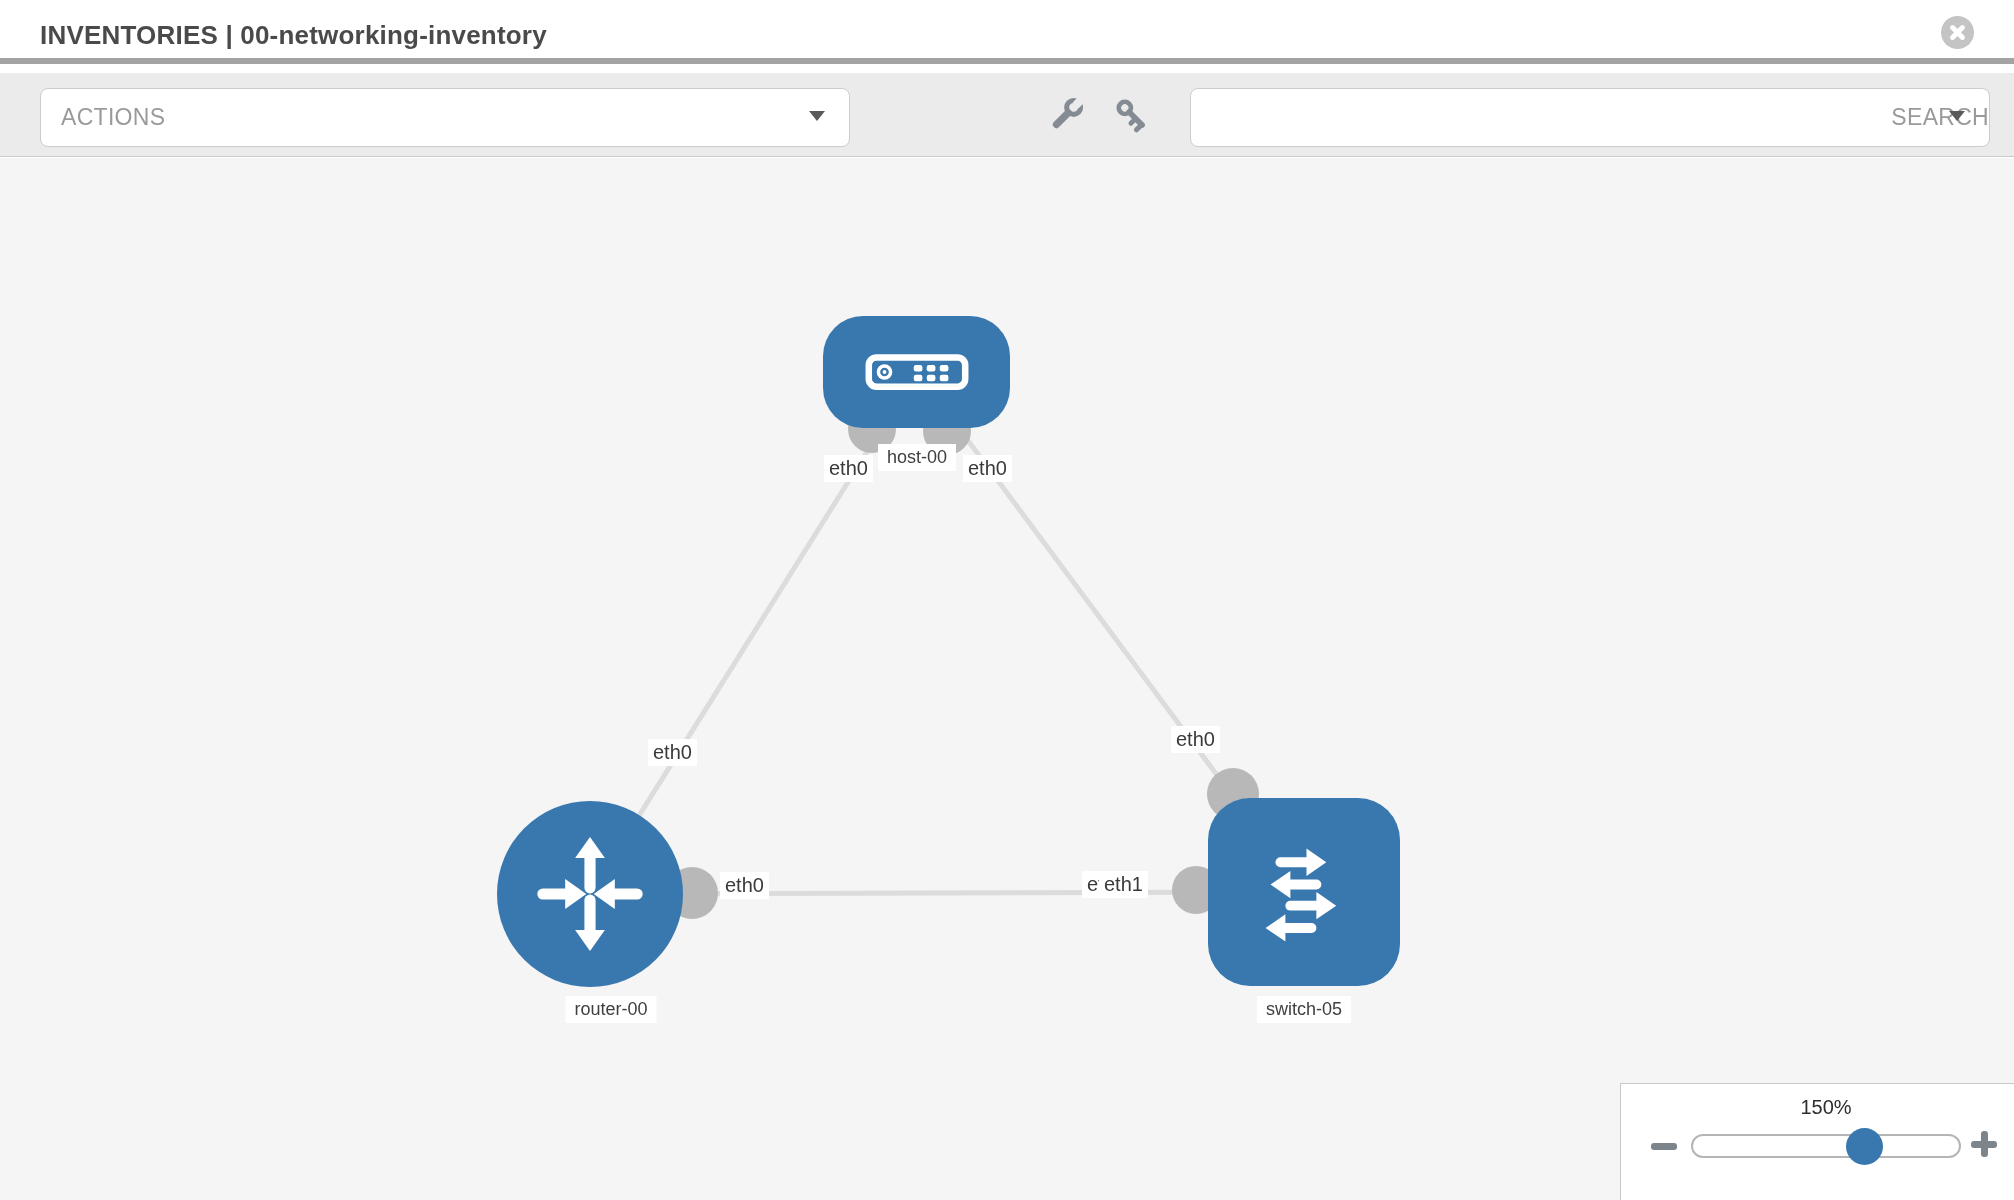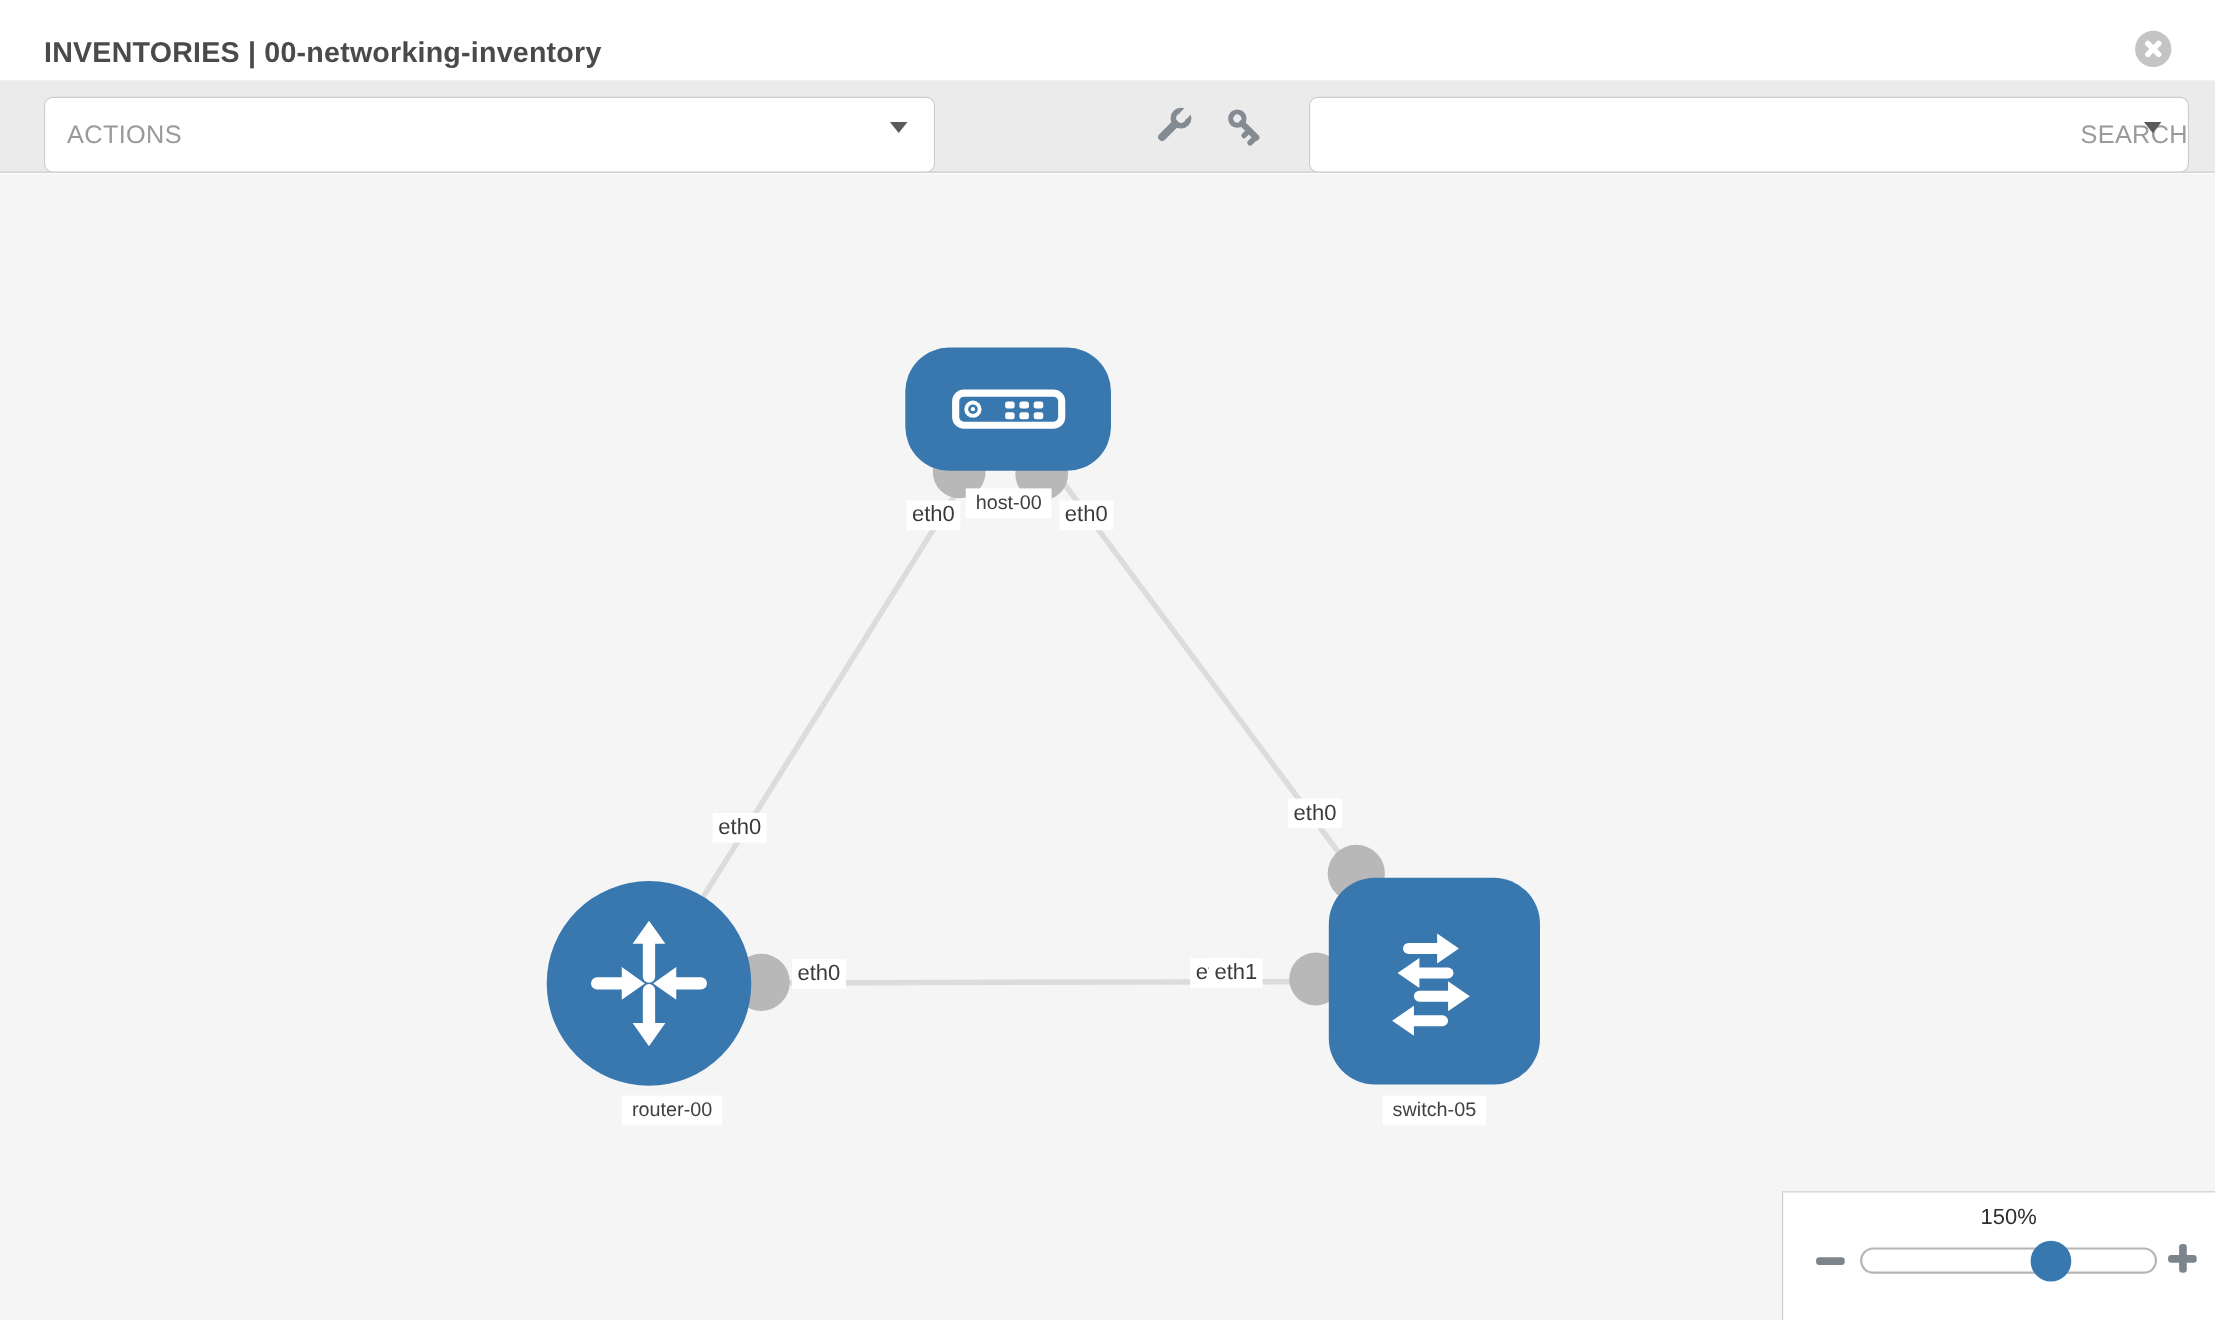--- a/index.html
+++ b/index.html
@@ -2,21 +2,21 @@
 <html><head>
 <meta charset="utf-8">
 <style>
   * { margin: 0; padding: 0; box-sizing: border-box; }
   html, body { width: 2014px; height: 1200px; overflow: hidden; }
   body { font-family: "Liberation Sans", sans-serif; background: #fff; position: relative; }
 
   
   .header {
     position: absolute; left: 0; top: 0; width: 2014px; height: 64px;
-    background: #ffffff; border-bottom: 1px solid #a3a3a3; margin-top: 12px;
+    background: #ffffff; border-bottom: 6px solid #a3a3a3;
   }
   .page-title {
     position: absolute; left: 40px; top: 20px;
     font-size: 26px; font-weight: bold; color: #4a4a4a; letter-spacing: 0.2px;
   }
   .close-btn {
     position: absolute; left: 1941px; top: 16px; width: 33px; height: 33px;
     border-radius: 50%; background: #c4c4c4; cursor: pointer;
   }
   .close-btn .xbar {
@@ -25,21 +25,21 @@
   }
   .close-btn .xbar.a { transform: rotate(45deg); }
   .close-btn .xbar.b { transform: rotate(-45deg); }
 
   
   .toolbar {
     position: absolute; left: 0; top: 73px; width: 2014px; height: 84px;
     background: #ebebeb; border-bottom: 1px solid #c9c9c9;
   }
   .select-box {
-    position: absolute; top: 15px; height: 69px;
+    position: absolute; top: 15px; height: 59px;
     background: #fff; border: 1px solid #ccc; border-radius: 8px;
     display: flex; align-items: center; cursor: pointer;
   }
   .select-box .sel-label {
     margin-left: 20px; font-size: 23px; color: #9a9a9a; letter-spacing: 0.3px;
   }
   .select-box .caret {
     position: absolute; right: 24px; top: 22px;
     width: 0; height: 0;
     border-left: 8px solid transparent; border-right: 8px solid transparent;

